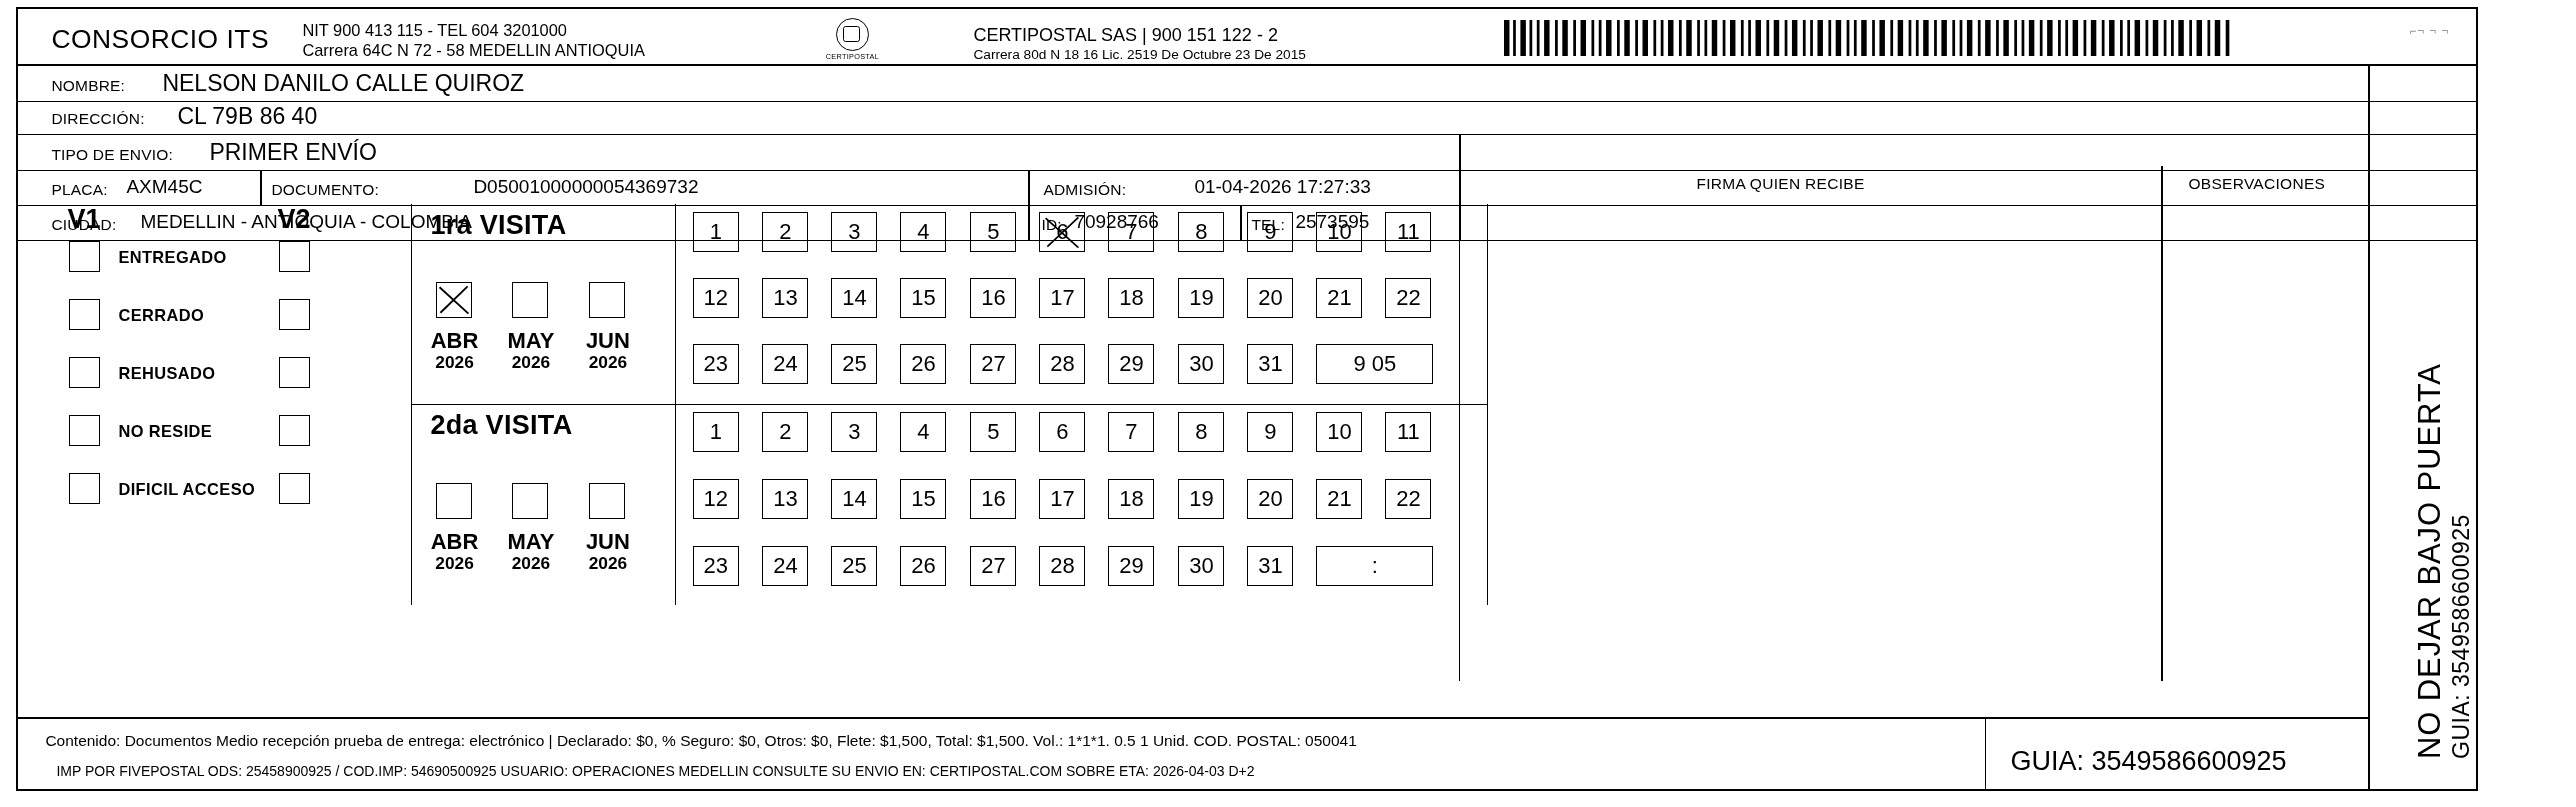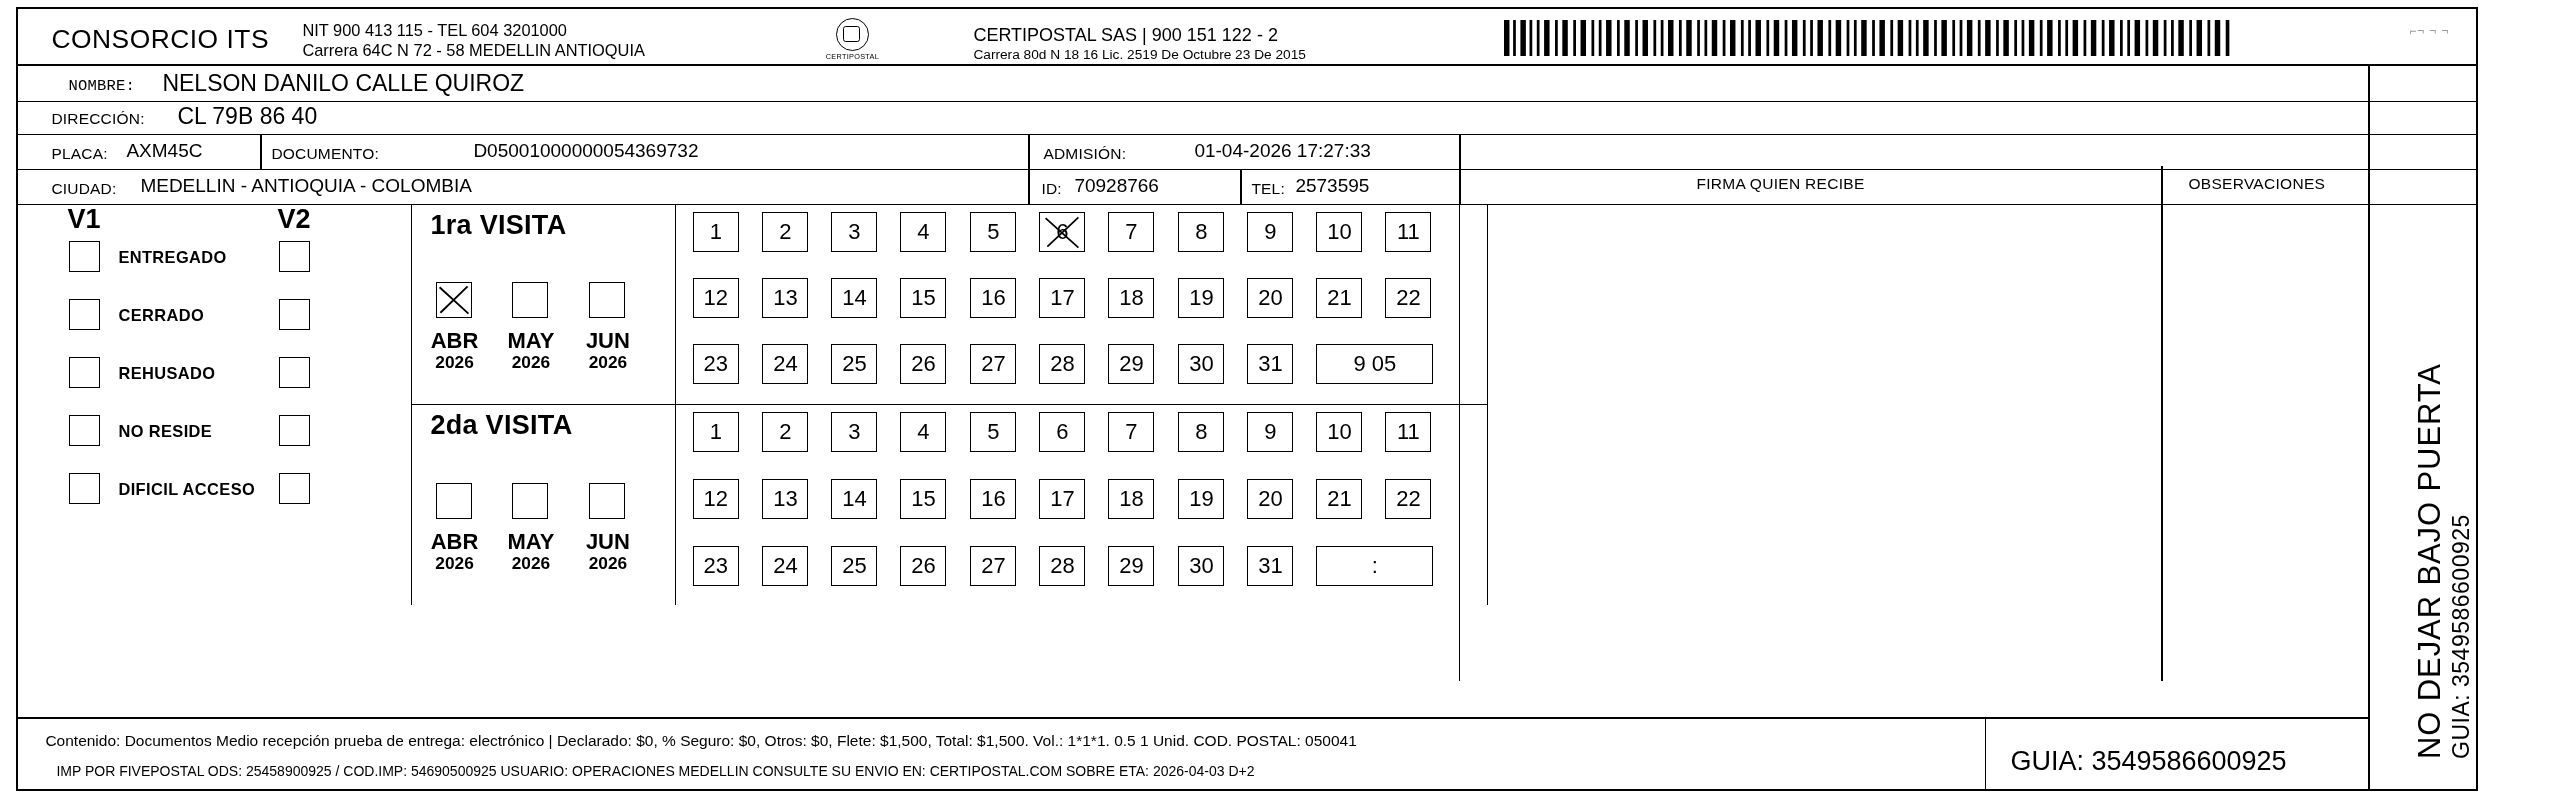--- a/index.html
+++ b/index.html
@@ -194,29 +194,34 @@
             <rect x="386" y="0" width="1.5" height="40"></rect>
               <rect x="390" y="0" width="3" height="40"></rect>
             <rect x="396" y="0" width="2" height="40"></rect>
           </g>
         </svg>
       </div>
       <div class="hdr-faint">⌐¬ ¬ ¬</div>
     </div>
 
     <div class="row r-nombre">
-      <span class="rowtxt k" style="left:50px;top:11px;font-family:Liberation Mono, monospace;">NOMBRE:</span>
+      <span class="rowtxt k" style="left:33px;top:11px;">NOMBRE:</span>
       <span class="rowtxt v" style="left:144px;top:3.6px;">NELSON DANILO CALLE QUIROZ</span>
     </div>
 
     <div class="row r-direccion">
       <span class="rowtxt k" style="left:33px;top:8.2px;">DIRECCIÓN:</span>
       <span class="rowtxt v" style="left:159px;top:0.9px;">CL 79B 86 40</span>
     </div>
 
+    <div class="row r-tipo">
+      <span class="rowtxt k" style="left:33px;top:11px;">TIPO DE ENVIO:</span>
+      <span class="rowtxt v" style="left:191px;top:3.6px;">PRIMER ENVÍO</span>
+      <div class="vline" style="left:1441px;"></div>
+    </div>
 
     <div class="row r-placa">
       <span class="rowtxt k" style="left:33px;top:10px;">PLACA:</span>
       <span class="rowtxt v-sm" style="left:108px;top:4.6px;">AXM45C</span>
       <div class="vline" style="left:242px;"></div>
       <span class="rowtxt k" style="left:253px;top:10px;">DOCUMENTO:</span>
       <span class="rowtxt v-sm" style="left:419px;top:4.6px;margin-left:36px;">D05001000000054369732</span>
       <div class="vline" style="left:1010px;"></div>
       <span class="rowtxt k" style="left:1025px;top:10px;">ADMISIÓN:</span>
       <span class="rowtxt v-sm" style="left:1176px;top:4.6px;">01-04-2026 17:27:33</span>

